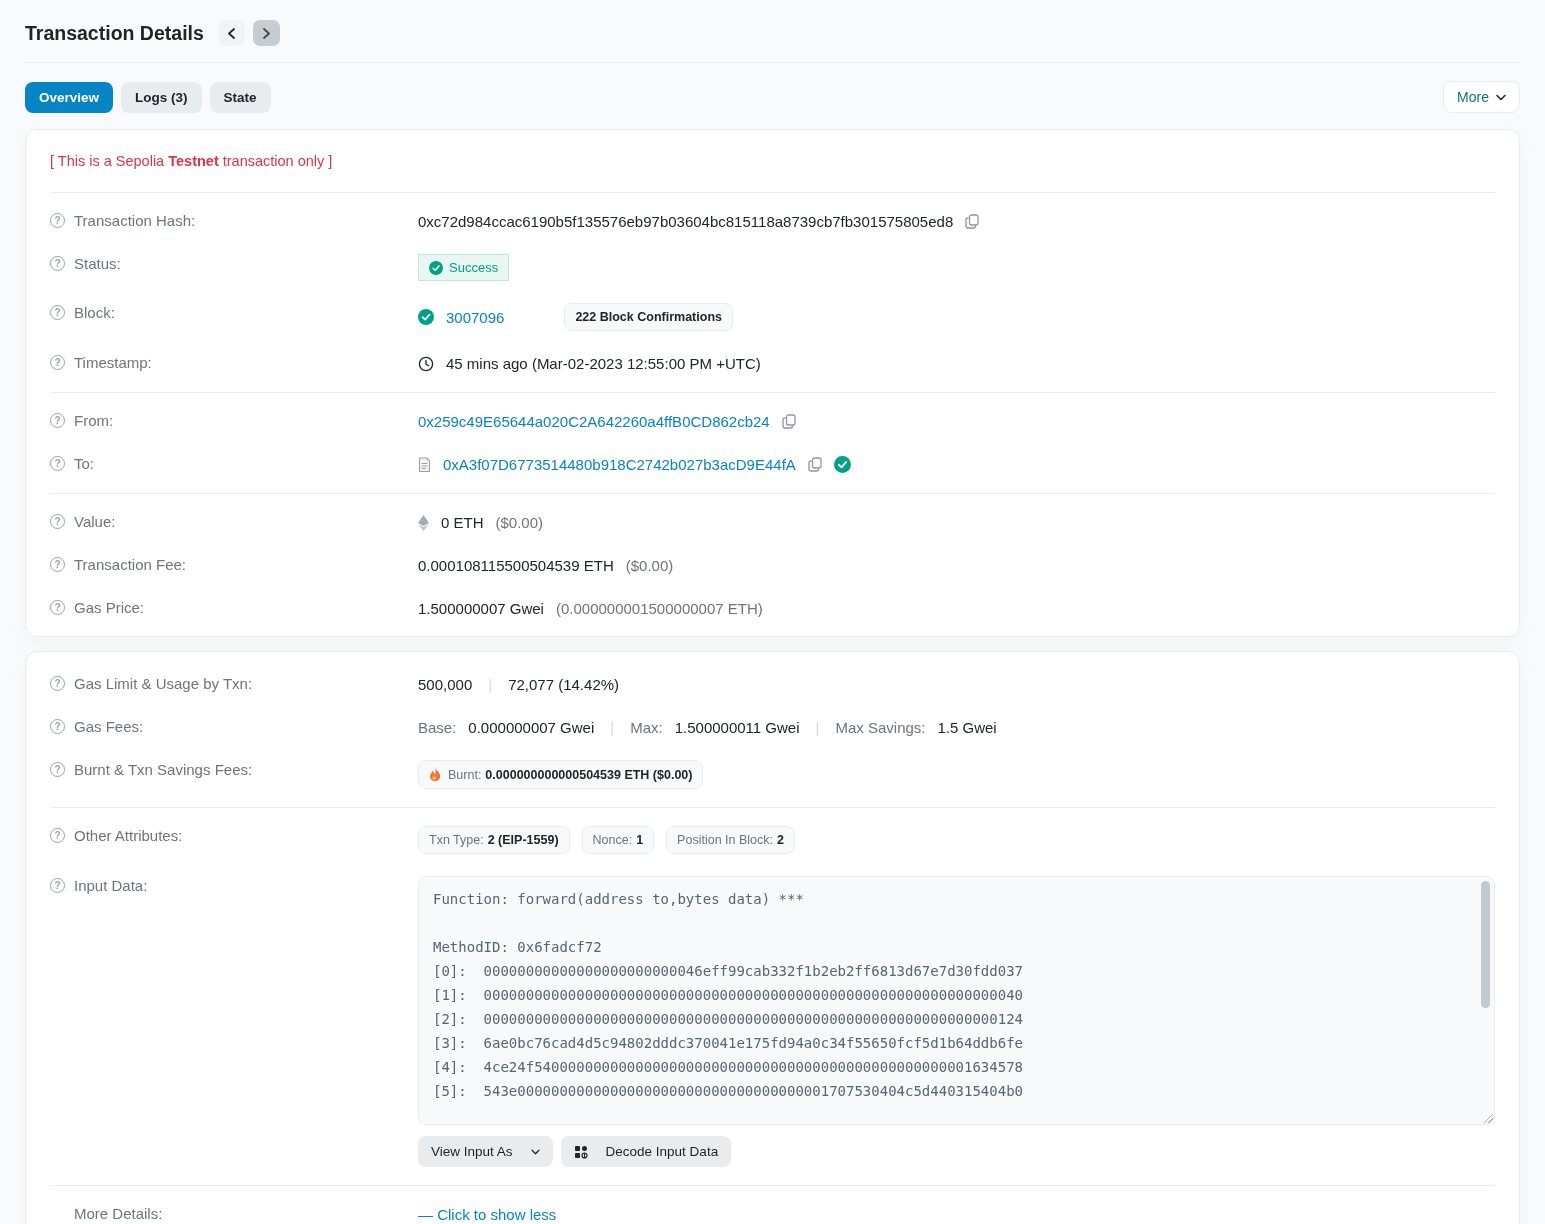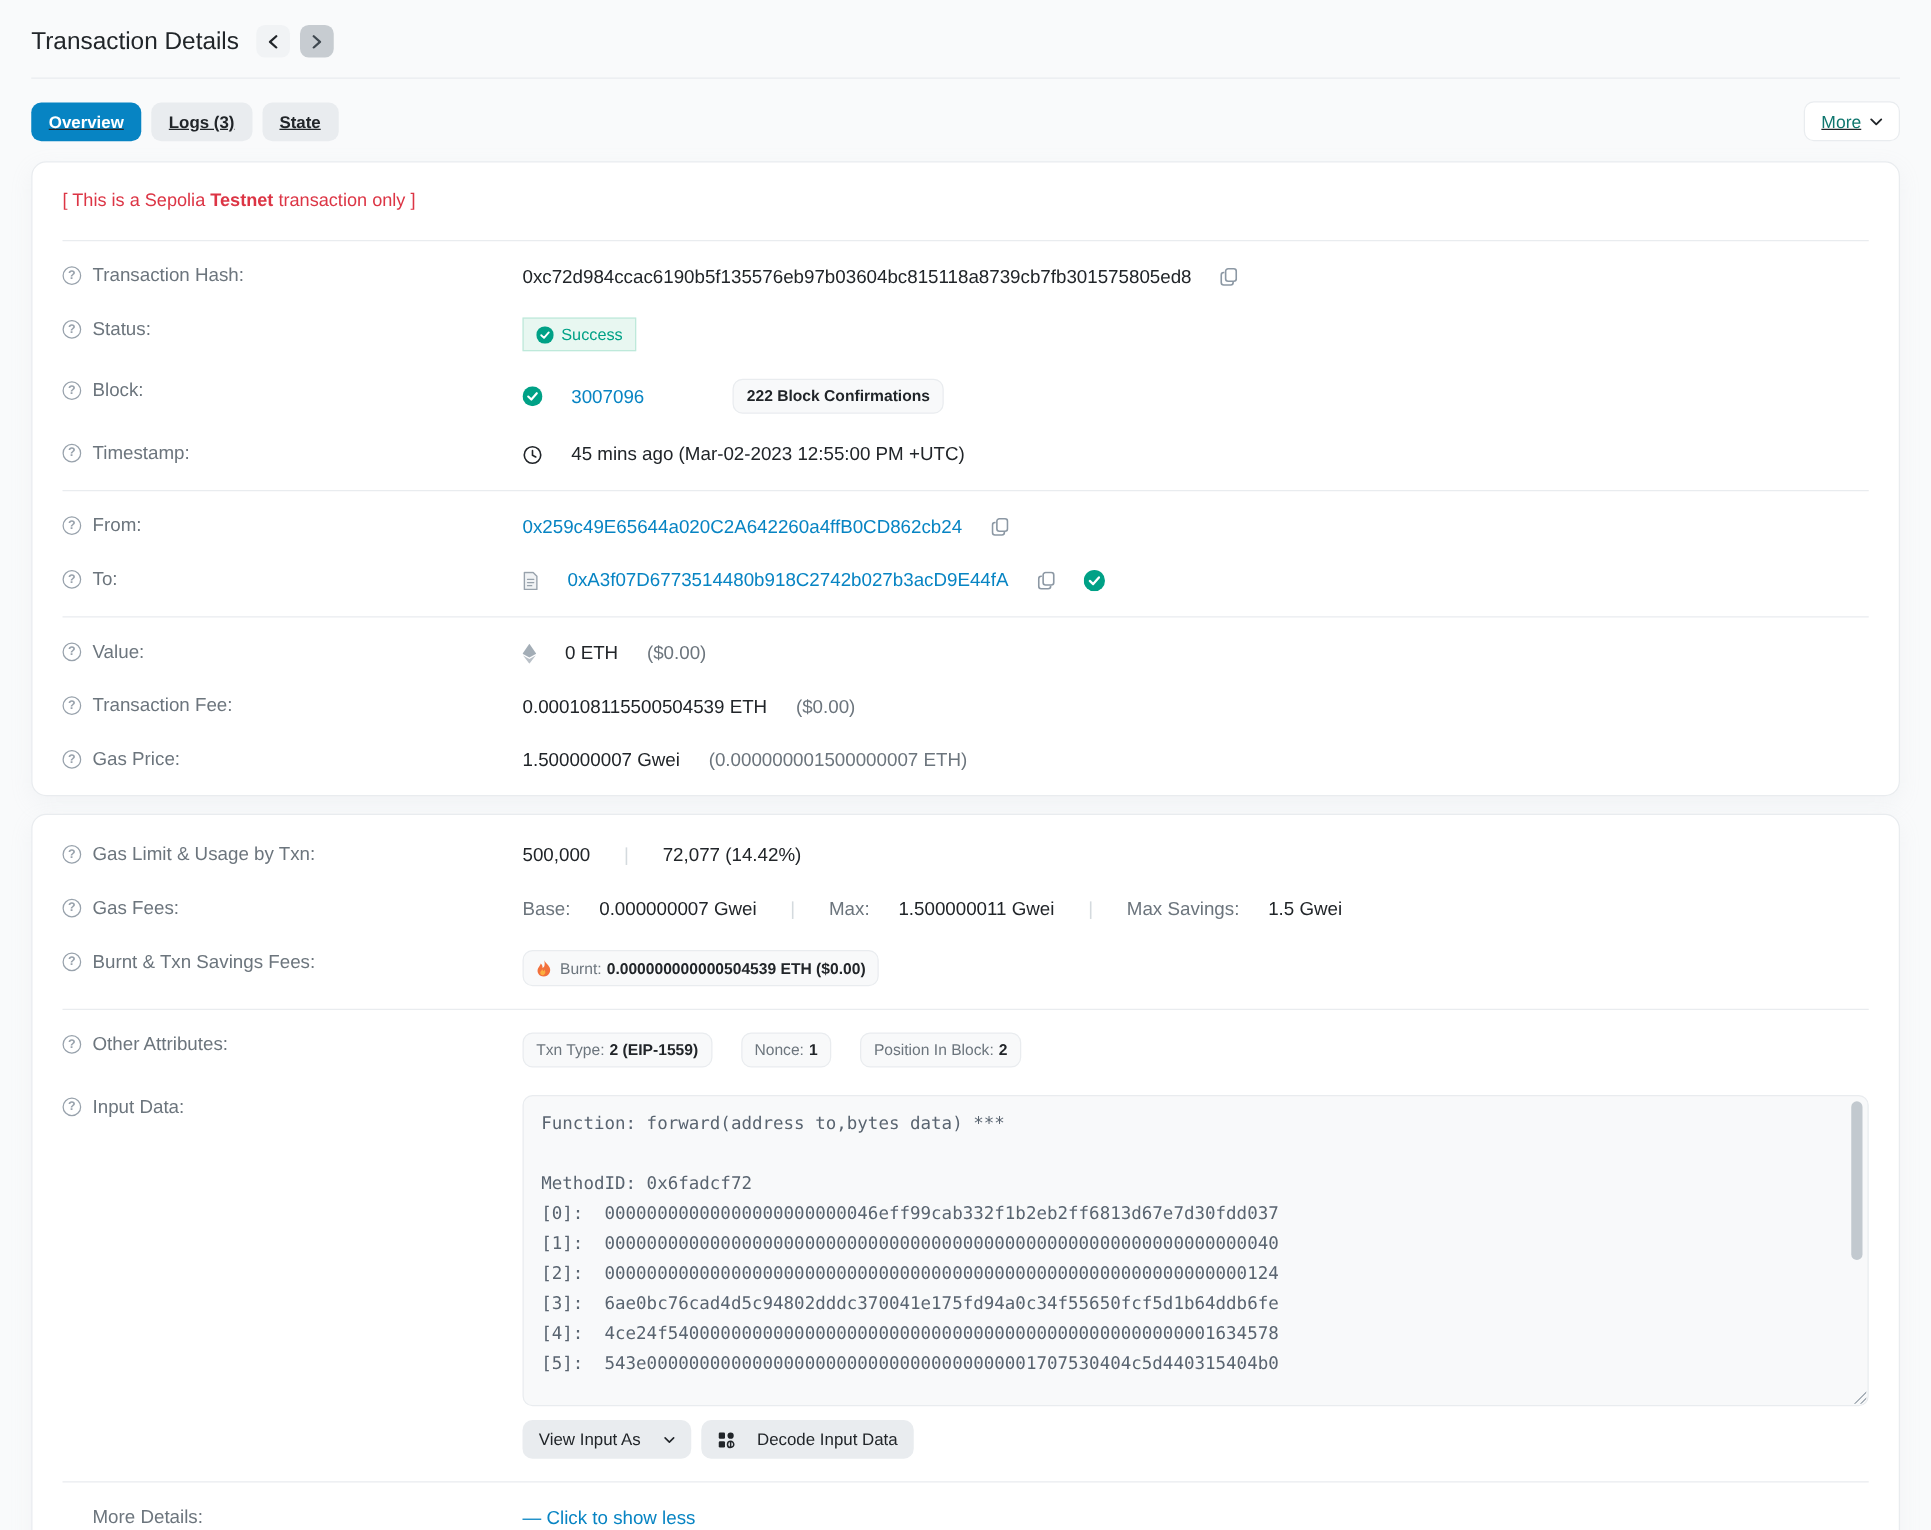--- a/index.html
+++ b/index.html
@@ -8,31 +8,31 @@
     background: #f9fafb;
     font-family: "Liberation Sans", sans-serif;
     color: #212529;
     font-size: 15px;
     -webkit-font-smoothing: antialiased;
   }
   .page { padding: 0 25px 20px; }
 
   
   .page-header { display: flex; align-items: center; gap: 8px; padding: 20px 0 16px; }
-  .page-title { font-size: 19.5px; font-weight: 400; margin-right: 6px; }
+  .page-title { font-size: 19.5px; font-weight: 700; margin-right: 6px; }
   .nav-btn {
     width: 27px; height: 26px; border: none; border-radius: 7px;
     display: inline-flex; align-items: center; justify-content: center; cursor: pointer;
   }
   .nav-btn.prev { background: #f1f3f5; color: #212529; }
   .nav-btn.next { background: #c7ccd1; color: #3f4850; }
   .header-divider { height: 1px; background: #e9ecef; }
 
   
-  .tabs-row { display: flex; align-items: center; justify-content: space-between; padding: 18px 0 16px; text-decoration: underline; }
+  .tabs-row { display: flex; align-items: center; justify-content: space-between; padding: 18px 0 16px; }
   .tabs { display: flex; gap: 8px; }
   .tab {
     border: none; cursor: pointer; border-radius: 8px; padding: 8px 14px;
     font-size: 13.5px; font-weight: 700; background: #e9ecef; color: #212529;
     font-family: inherit;
   }
   .tab.active { background: #0784c3; color: #ffffff; }
   .more-btn {
     background: #ffffff; border: 1px solid #e9ecef; border-radius: 8px;
     padding: 7px 13px; font-size: 14px; color: #0f766e; cursor: pointer;
@@ -53,21 +53,21 @@
   .row { display: flex; align-items: flex-start; padding: 11px 0; }
   .row-label {
     width: 368px; flex-shrink: 0; color: #6c757d;
     display: flex; align-items: center; gap: 9px; padding-top: 1px;
   }
   .help-icon {
     width: 15px; height: 15px; border: 1.2px solid #98a2ac; border-radius: 50%;
     color: #98a2ac; font-size: 10px; font-weight: 700; line-height: 1;
     display: inline-flex; align-items: center; justify-content: center; flex-shrink: 0;
   }
-  .row-value { display: flex; align-items: center; gap: 23px; flex-wrap: wrap; min-height: 21px; }
+  .row-value { display: flex; align-items: center; gap: 12px; flex-wrap: wrap; min-height: 21px; }
   .muted { color: #6c757d; }
   .sep { color: #d4dade; padding: 0 4px; }
   a.link { color: #0784c3; text-decoration: none; cursor: pointer; }
 
   .icon-btn { background: none; border: none; cursor: pointer; padding: 0; display: inline-flex; color: #8c98a4; }
 
   
   .badge-success {
     display: inline-flex; align-items: center; gap: 6px;
     background: #e8f7f1; border: 1px solid #bee9da; color: #00a186;

